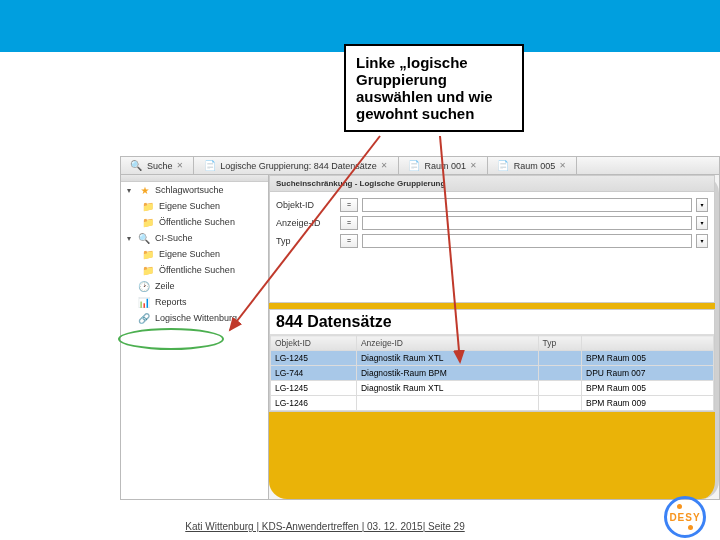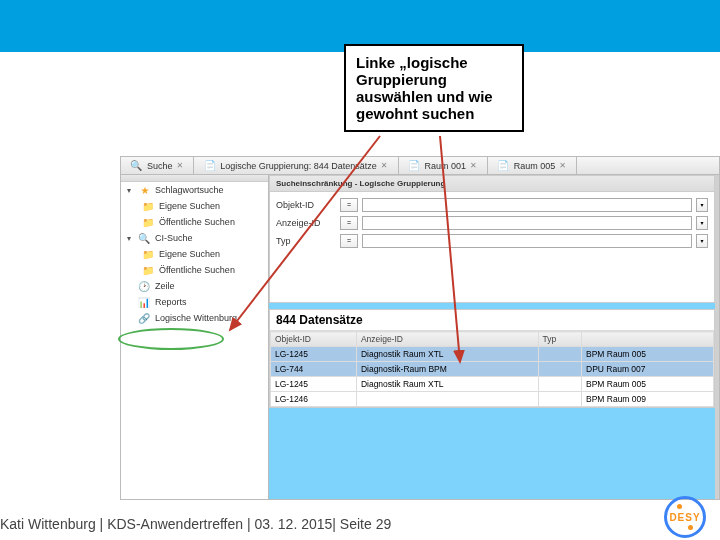--- a/index.html
+++ b/index.html
@@ -17,41 +17,41 @@
   .side-item { display: flex; align-items: center; gap: 4px; padding: 2px 4px 2px 6px; font-size: 9px; color: #333; cursor: pointer; }
   .side-item.sub { padding-left: 22px; }
   .side-item .caret { width: 8px; font-size: 8px; color: #555; }
   .ico { width: 12px; height: 12px; display: inline-flex; align-items: center; justify-content: center; font-size: 10px; }
   .ico-star { color: #f5a623; }
   .ico-globe { color: #3498db; }
   .ico-mag { color: #4a90d9; }
   .ico-clock { color: #888; }
   .side-item.active { position: relative; }
   .oval { position: absolute; left: 118px; top: 328px; width: 106px; height: 22px; border: 2px solid #4caf50; border-radius: 50%; z-index: 8; }
-  .content { flex: 1; background: #7dd3fc; position: relative; border-right: 4px solid #d0d0d0; }
+  .content { flex: 1; background: #eab308; position: relative; border-right: 4px solid #d0d0d0; border-radius: 18px; }
   .content-inner { background: #fff; margin: 0; border: 1px solid #ccc; }
   .form-hdr { background: linear-gradient(#e9e9e9,#dcdcdc); font-size: 8px; padding: 3px 6px; border-bottom: 1px solid #ccc; color: #333; font-weight: bold; }
   .form-body { padding: 6px 6px 10px; background: #fff; }
   .form-row { display: flex; align-items: center; margin-bottom: 4px; gap: 4px; font-size: 9px; }
   .form-row label { width: 60px; color: #333; font-size: 9px; }
   .op { width: 18px; height: 14px; border: 1px solid #aaa; background: linear-gradient(#fff,#eee); font-size: 7px; text-align: center; line-height: 12px; }
   .inp { flex: 1; height: 14px; border: 1px solid #aaa; background: #fff; font-size: 8px; padding: 0 2px; }
   .dd { width: 12px; height: 14px; border: 1px solid #aaa; background: linear-gradient(#fff,#eee); font-size: 6px; text-align: center; line-height: 12px; }
   .form-spacer { height: 40px; }
   .btn-row { padding: 6px; text-align: right; border-top: 1px solid #ddd; background: #dedede; }
   .btn { display: inline-block; padding: 3px 10px; border: 1px solid #999; background: linear-gradient(#fefefe,#e4e4e4); font-size: 9px; margin-left: 6px; cursor: pointer; }
   .btn.primary { background: linear-gradient(#fff8b0,#f5e76a); border-color: #c5b63e; }
   .results { margin-top: 6px; border: 1px solid #ccc; background: #fff; }
   .res-hdr { background: linear-gradient(#e9e9e9,#dcdcdc); font-size: 8px; padding: 3px 6px; border-bottom: 1px solid #ccc; color: #333; font-weight: bold; }
-  .count { background: #fff; font-size: 12px; font-weight: bold; padding: 3px 6px; border-bottom: 1px solid #ddd; }
+  .count { background: #fff; font-size: 16px; font-weight: bold; padding: 3px 6px; border-bottom: 1px solid #ddd; }
   table { width: 100%; border-collapse: collapse; font-size: 8.5px; }
   th, td { border: 1px solid #dcdcdc; padding: 2px 4px; text-align: left; }
   th { background: linear-gradient(#f2f2f2,#e1e1e1); color: #444; font-weight: normal; }
   tr.sel td { background: #a8c8e8; }
-  .footer { position: absolute; bottom: 8px; left: 0; right: 70px; text-align: left; font-size: 14px; color: #444; }
+  .footer { position: absolute; bottom: 8px; left: 0; right: 70px; text-align: center; font-size: 10px; color: #444; text-decoration: underline; }
   .logo { position: absolute; right: 14px; bottom: 2px; width: 42px; height: 42px; }
   .logo-circle { width: 42px; height: 42px; border: 3px solid #3b82f6; border-radius: 50%; display: flex; align-items: center; justify-content: center; font-size: 10px; font-weight: bold; color: #f7941d; letter-spacing: 1px; position: relative; }
   .logo-circle::before, .logo-circle::after { content: ""; position: absolute; width: 5px; height: 5px; background: #f7941d; border-radius: 50%; }
   .logo-circle::before { top: 5px; left: 10px; }
   .logo-circle::after { bottom: 5px; right: 10px; }
 </style>
 </head>
 <body>
 
 <div class="topbar"></div>

